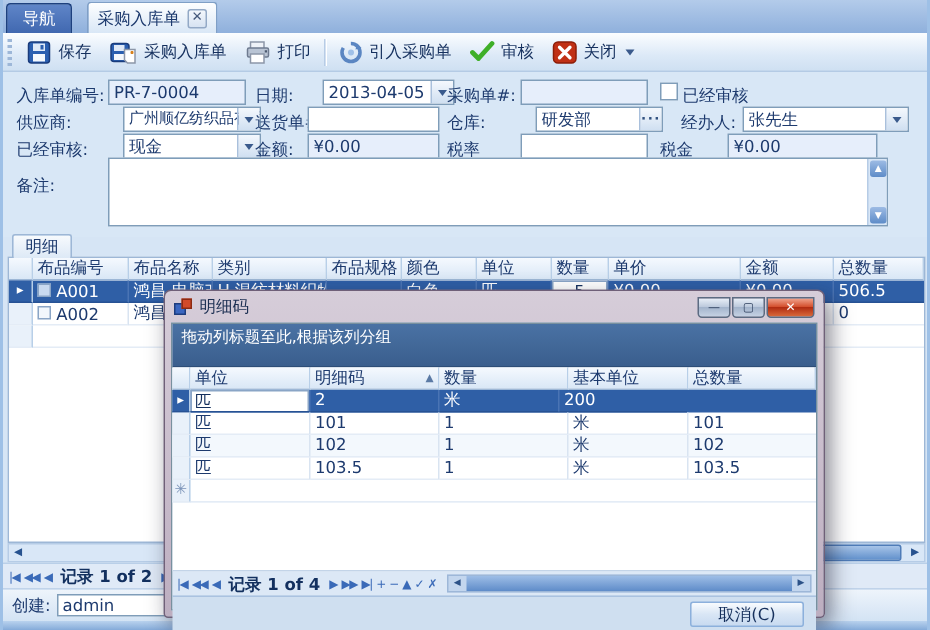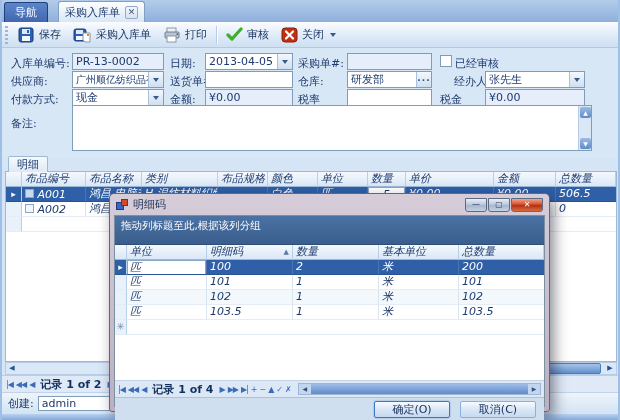--- a/index.html
+++ b/index.html
@@ -33,39 +33,39 @@
   .ticon { display:inline-block; }
   .drop { width:0; height:0; border-left:3px solid transparent; border-right:3px solid transparent;
           border-top:4px solid #3a5a8c; margin-left:2px; }
 
   
   .form { position:absolute; left:0; top:48px; width:620px; height:110px; background:#d8e7f6; }
   .lbl { position:absolute; white-space:nowrap; color:#1d3a6e; }
   .fld { position:absolute; height:17px; border:1px solid #7f9db9; background:#fff;
          line-height:15px; padding:0 3px; overflow:hidden; white-space:nowrap; }
   .ro  { background:#e6eefb; }
-  .combo { padding-right:16px; }
+  .combo { padding-right:16px;margin-left:10px; }
   .dbtn { position:absolute; right:0; top:0; width:15px; height:15px;
           background:linear-gradient(#f4f8fd,#cfdff1); border-left:1px solid #a9c0dc;
           display:flex; align-items:center; justify-content:center; }
   .dbtn .drop { margin:0; }
   .ell { font-weight:bold; color:#30507e; letter-spacing:1px; }
   .chk { position:absolute; width:12px; height:12px; background:#fff; border:1px solid #7f9db9; }
   .vsb { position:absolute; width:13px; background:#d9e7f7; border-left:1px solid #b6cce6; }
   .vsb .arr { position:absolute; left:1px; width:11px; height:11px; text-align:center; font-size:6px;
               line-height:11px; color:#33507f; background:linear-gradient(#9dbbe4,#5e8cc8);
               border-radius:2px; color:#fff; }
 
   
   .dtab { position:absolute; left:6px; top:156px; height:16px; padding:0 8px; line-height:15px;
           background:linear-gradient(#f7fafd,#dde9f6); border:1px solid #9db7d6; border-bottom:none;
           border-radius:2px 2px 0 0; z-index:2; }
   .grid { position:absolute; left:3px; top:171px; width:612px; height:191px; background:#fff;
           border:1px solid #9db7d6; overflow:hidden; }
-  .grow { display:flex; height:15px; line-height:14px;font-style:italic; }
+  .grow { display:flex; height:15px; line-height:14px; }
   .ghead .gc { background:linear-gradient(#f5f9fe,#d9e7f6); border-right:1px solid #b8cfe8;
                border-bottom:1px solid #9db7d6; color:#1d3a6e; }
   .gc { flex:0 0 auto; padding:0 3px; overflow:hidden; white-space:nowrap;
         border-right:1px solid #d9e4f1; border-bottom:1px solid #e4ecf6; }
   .num { }
   .sel { background:#2f5fa6; color:#fff; }
   .sel .gc { border-right-color:#4a74b4; border-bottom-color:#275294; }
   .ind { background:#e9f1fa; border-right:1px solid #b8cfe8 !important; text-align:center;
          color:#2c4f85; font-size:9px; padding:0; }
   .sel .ind { background:#2f5fa6; color:#fff; }
@@ -186,41 +186,51 @@
             <rect x="2" y="5" width="14" height="6" rx="1" fill="#b9c4d4" stroke="#6e7b90"></rect>
             <rect x="4" y="9" width="9" height="6" fill="#fff" stroke="#8c96a8"></rect>
             <rect x="13.5" y="6.5" width="1.5" height="1.5" fill="#4c5a70"></rect>
           </svg>
       </span>
       <span>打印</span>
     </div>
     <div class="tsep"></div>
     <div class="tbtn">
       <span class="ticon">
+        <svg width="16" height="16" viewBox="0 0 16 16">
+            <circle cx="8" cy="8" r="6" fill="none" stroke="#5b86c2" stroke-width="2.4" stroke-dasharray="22 6"></circle>
+            <path d="M12 2 l3 3 -4 1 z" fill="#5b86c2"></path>
+            <circle cx="8" cy="8" r="2" fill="#9fc0e8"></circle>
+          </svg>
+      </span>
+      <span>引入采购单</span>
+    </div>
+    <div class="tbtn">
+      <span class="ticon">
         <svg width="17" height="15" viewBox="0 0 17 15">
             <path d="M2 8 L6 12 L15 2" fill="none" stroke="#3faf28" stroke-width="3.2" stroke-linecap="round" stroke-linejoin="round"></path>
           </svg>
       </span>
       <span>审核</span>
     </div>
     <div class="tbtn">
       <span class="ticon">
         <svg width="17" height="16" viewBox="0 0 17 16">
             <rect x="1" y="1" width="15" height="14" rx="3" fill="#c03015" stroke="#8c1d08"></rect>
             <path d="M5 4.5 L12 11.5 M12 4.5 L5 11.5" stroke="#fff" stroke-width="2.2" stroke-linecap="round"></path>
           </svg>
       </span>
       <span>关闭</span>
       <span class="drop"></span>
     </div>
   </div>
 
   <div class="form">
     <span class="lbl" style="left:9px; top:8px">入库单编号:</span>
-    <div class="fld ro" style="left:70px; top:5px; width:92px">PR-13-0002</div>
+    <div class="fld ro" style="left:70px; top:5px; width:92px">PR-7-0004</div>
     <span class="lbl" style="left:168px; top:8px">日期:</span>
     <div class="fld combo" style="left:203px; top:5px; width:88px">
       <span>2013-04-05</span>
       <span class="dbtn">
           <span class="drop"></span>
         </span>
     </div>
     <span class="lbl" style="left:296px; top:8px">采购单#:</span>
     <div class="fld ro" style="left:345px; top:5px; width:85px"></div>
     <span class="chk" style="left:438px; top:7px"></span>
@@ -234,28 +244,28 @@
         </span>
     </div>
     <span class="lbl" style="left:168px; top:26px">送货单#:</span>
     <div class="fld" style="left:203px; top:23px; width:88px"></div>
     <span class="lbl" style="left:296px; top:26px">仓库:</span>
     <div class="fld combo" style="left:345px; top:23px; width:85px">
       <span>研发部</span>
       <span class="dbtn ell" style="font-size:9px; line-height:14px">···</span>
     </div>
     <span class="lbl" style="left:452px; top:26px">经办人:</span>
-    <div class="fld combo" style="left:483px; top:23px; width:100px">
+    <div class="fld combo" style="left:483px; top:23px; width:111px">
       <span>张先生</span>
       <span class="dbtn">
           <span class="drop"></span>
         </span>
     </div>
 
-    <span class="lbl" style="left:9px; top:44px">付款方式:</span>
+    <span class="lbl" style="left:9px; top:44px">已经审核:</span>
     <div class="fld combo" style="left:70px; top:41px; width:92px">
       <span>现金</span>
       <span class="dbtn">
           <span class="drop"></span>
         </span>
     </div>
     <span class="lbl" style="left:168px; top:44px">金额:</span>
     <div class="fld ro" style="left:203px; top:41px; width:88px">¥0.00</div>
     <span class="lbl" style="left:296px; top:44px">税率</span>
     <div class="fld" style="left:345px; top:41px; width:85px"></div>
@@ -385,21 +395,20 @@
               <span>总数量</span>
             </div>
         </div>
         <div class="grow sel">
           <div class="gc ind d0">▸</div>
           <div class="gc d1" style="padding:0">
             <span class="cell-editor" style="width:100%">
                 <span style="flex:1">匹</span>
               </span>
           </div>
-          <div class="gc d2">100</div>
           <div class="gc d3 num">2</div>
           <div class="gc d4">米</div>
           <div class="gc d5 num">200</div>
         </div>
         <div class="grow">
           <div class="gc ind d0"></div>
           <div class="gc d1">匹</div>
           <div class="gc d2">101</div>
           <div class="gc d3 num">1</div>
           <div class="gc d4">米</div>
@@ -440,19 +449,18 @@
         <span class="nv">▲</span>
         <span class="nv">✓</span>
         <span class="nv">✗</span>
         <span class="sb">
           <span class="arr" style="left:0">◀</span>
           <span class="thumb"></span>
           <span class="arr" style="right:0">▶</span>
         </span>
       </div>
       <div class="dfooter">
-        <span class="btn default">确定(O)</span>
         <span class="btn">取消(C)</span>
       </div>
     </div>
   </div>
 
 </div>
 
 </body></html>

